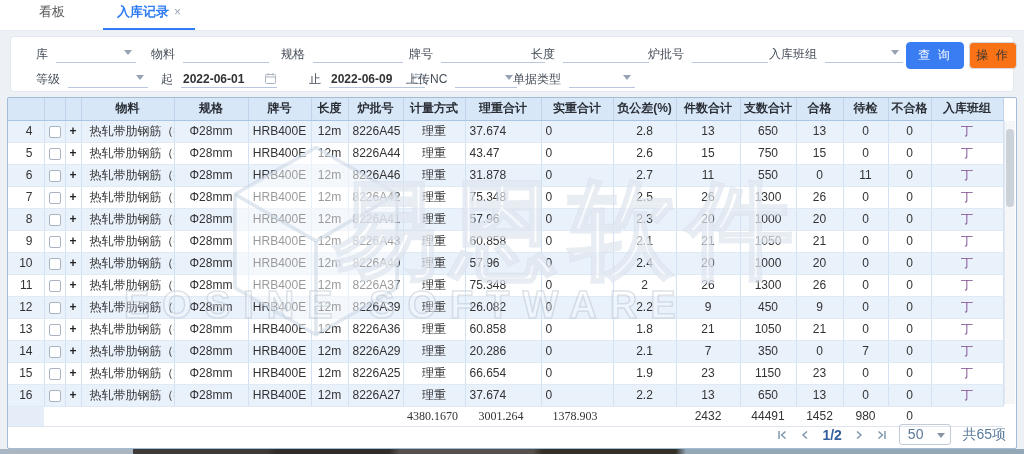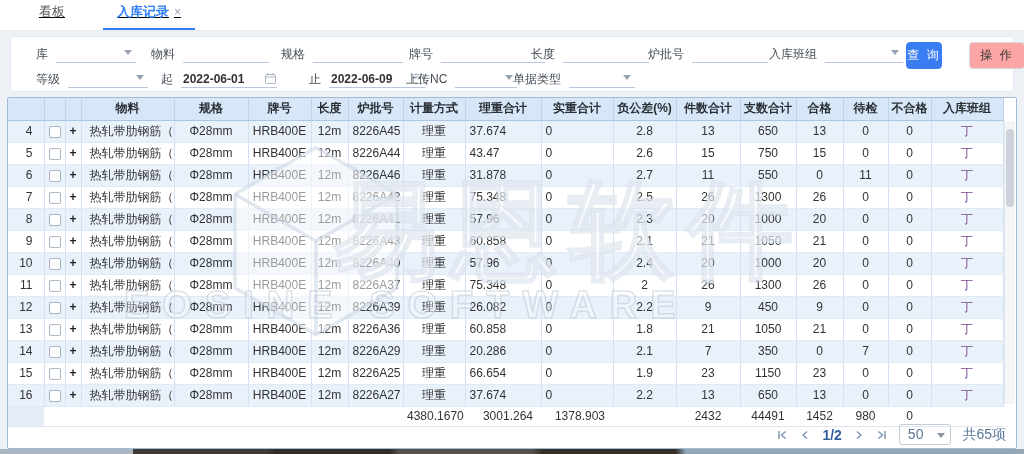--- a/index.html
+++ b/index.html
@@ -1,54 +1,54 @@
 <!DOCTYPE html>
 <html><head>
 <meta charset="utf-8">
 <style>
   * { margin:0; padding:0; box-sizing:border-box; }
   html,body { width:1024px; height:454px; overflow:hidden; }
   body { font-family:"Liberation Sans","DejaVu Sans",sans-serif; background:#edf1f6; position:relative; }
 
   
-  .tabbar { background:#fff; height:31px; display:flex; align-items:flex-end; padding-left:35px; border-bottom:1px solid #e7eaf0;text-decoration:underline; }
+  .tabbar { background:#fff; height:31px; display:flex; align-items:flex-end; padding-left:35px; border-bottom:1px solid #e7eaf0; }
   .tab { font-size:13px; color:#555; padding:7px 4px; margin-right:34px; cursor:pointer; border-bottom:2px solid transparent; display:flex; align-items:center; }
   .tab.active { color:#2e7cf6; font-weight:600; border-bottom-color:#2e7cf6; padding:7px 14px; }
   .tab .close { color:#9aa4b2; font-weight:400; font-size:12px; margin-left:5px; }
 
   
   .panel { position:absolute; left:10px; right:10px; top:36px; height:56px; background:#fff; border:1px solid #e2e7f0; border-radius:4px; }
   .frow { position:absolute; left:0; right:0; height:20px; }
   .frow1 { top:7px; } .frow2 { top:32px; }
   .fg { position:absolute; display:flex; align-items:center; height:20px; }
   .fg label { font-size:12px; color:#444c57; margin-right:8px; white-space:nowrap; }
   .line-input { border:none; border-bottom:1px solid #b9c7de; outline:none; height:18px; font-size:12px; background:transparent; color:#333; }
   .sel { border-bottom:1px solid #b9c7de; height:18px; display:flex; align-items:center; justify-content:flex-end; }
   .caret { width:0; height:0; border-left:4px solid transparent; border-right:4px solid transparent; border-top:5px solid #97a2b2; margin:0 4px 2px 0; }
   .datebox { border-bottom:1px solid #b9c7de; height:18px; display:flex; align-items:center; justify-content:space-between; }
   .datebox .dval { font-size:12px; font-weight:700; color:#333; padding-left:2px; }
   .btn { position:absolute; top:5px; height:27px; border-radius:4px; font-size:12px; text-align:center; line-height:25px; cursor:pointer; letter-spacing:2px; }
-  .btn-primary { left:895px; width:36px; background:#3a7df2; color:#fff; border:1px solid #3a7df2; }
-  .btn-plain { left:958px; width:56px; background:#fca5a5; color:#333; border:1px solid #d4d9e2; }
+  .btn-primary { left:895px; width:58px; background:#3a7df2; color:#fff; border:1px solid #3a7df2; }
+  .btn-plain { left:958px; width:48px; background:#f97316; color:#333; border:1px solid #d4d9e2; }
 
   
   .twrap { position:absolute; left:7px; right:7px; top:97px; height:352px; background:#fff; border:1px solid #a3bcd6; border-radius:2px; overflow:hidden; }
   table { border-collapse:collapse; table-layout:fixed; width:995px; }
   th { background:#d8e7f8; height:22px; font-size:12px; font-weight:700; color:#2a2f36; border-right:1px solid #bfd4ea; border-bottom:1px solid #a9c6e6; white-space:nowrap; overflow:hidden; }
   td { height:22px; font-size:12px; color:#333; border-right:1px solid #d3e2f2; border-bottom:1px solid #e0eaf6; text-align:center; white-space:nowrap; overflow:hidden; padding:0 4px; }
   tr.alt td { background:#e9f1fb; }
   td.c-num { text-align:right; padding-right:11px; }
   td.c-material { text-align:left; padding-left:8px; }
   td.c-theo, td.c-actual { text-align:left; padding-right:8px; }
   td.c-team { color:#7d4a8d; }
   td.c-expand { font-weight:700; color:#222; }
   .cb { display:inline-block; width:12px; height:12px; background:#fff; border:1px solid #a9b4c2; border-radius:2px; vertical-align:middle; cursor:pointer; }
   tfoot td { height:20px; background:#fff; border-right:none; border-top:1px solid #c2d6ec; border-bottom:1px solid #dfe5ee; font-size:12px; }
   tfoot td.shade { background:#e4edf8; }
-  tfoot td.r { text-align:right; padding-right:8px; }
+  tfoot td.r { text-align:center; padding-right:8px;font-family:Liberation Serif, serif; }
   tfoot td.c { text-align:center; }
 
   
   .vscroll { position:absolute; top:23px; right:1px; bottom:44px; width:11px; background:#f4f6f8; border-left:1px solid #e4e8ee; }
   .vthumb { position:absolute; top:8px; left:1px; width:8px; height:78px; background:#ccd2da; border-radius:5px; }
 
   
   .wm { position:absolute; inset:0; pointer-events:none; z-index:5; }
   .wm-cube { position:absolute; left:218px; top:48px; }
   .wm-cn { position:absolute; left:325px; top:62px; font-size:106px; font-weight:700; letter-spacing:12px; color:rgba(255,255,255,0.52); -webkit-text-stroke:2px rgba(203,214,228,0.45); white-space:nowrap; }

